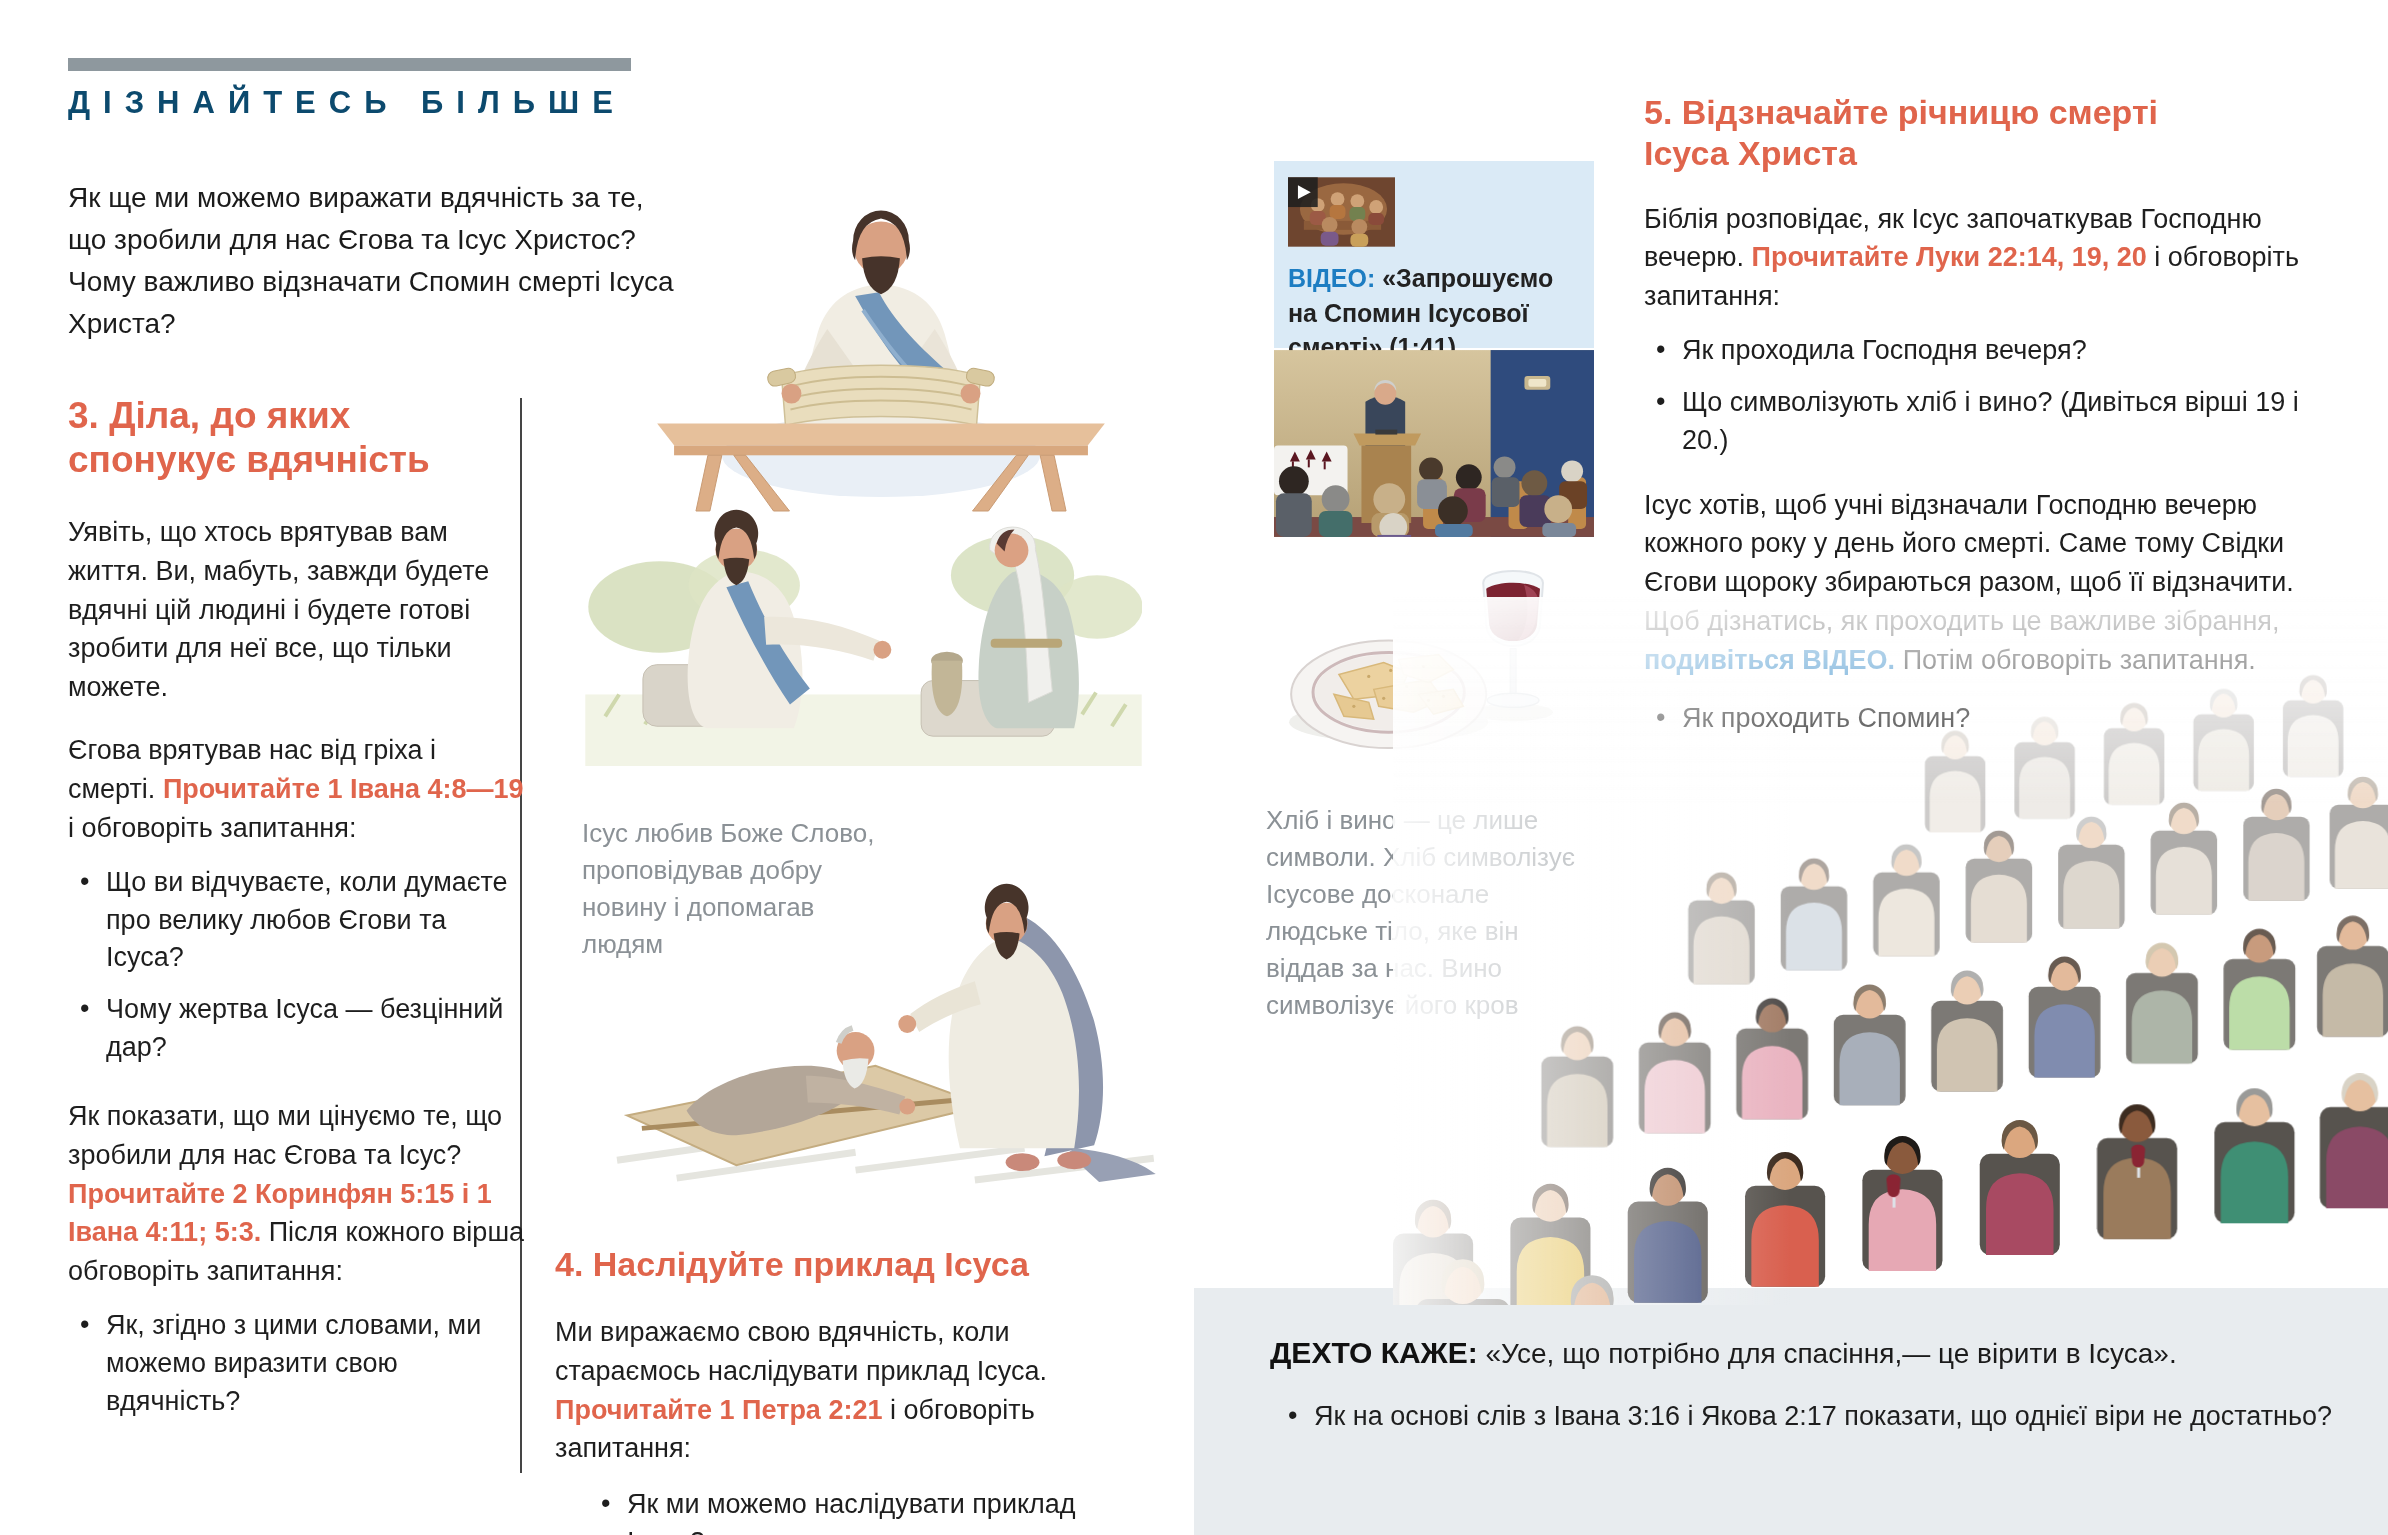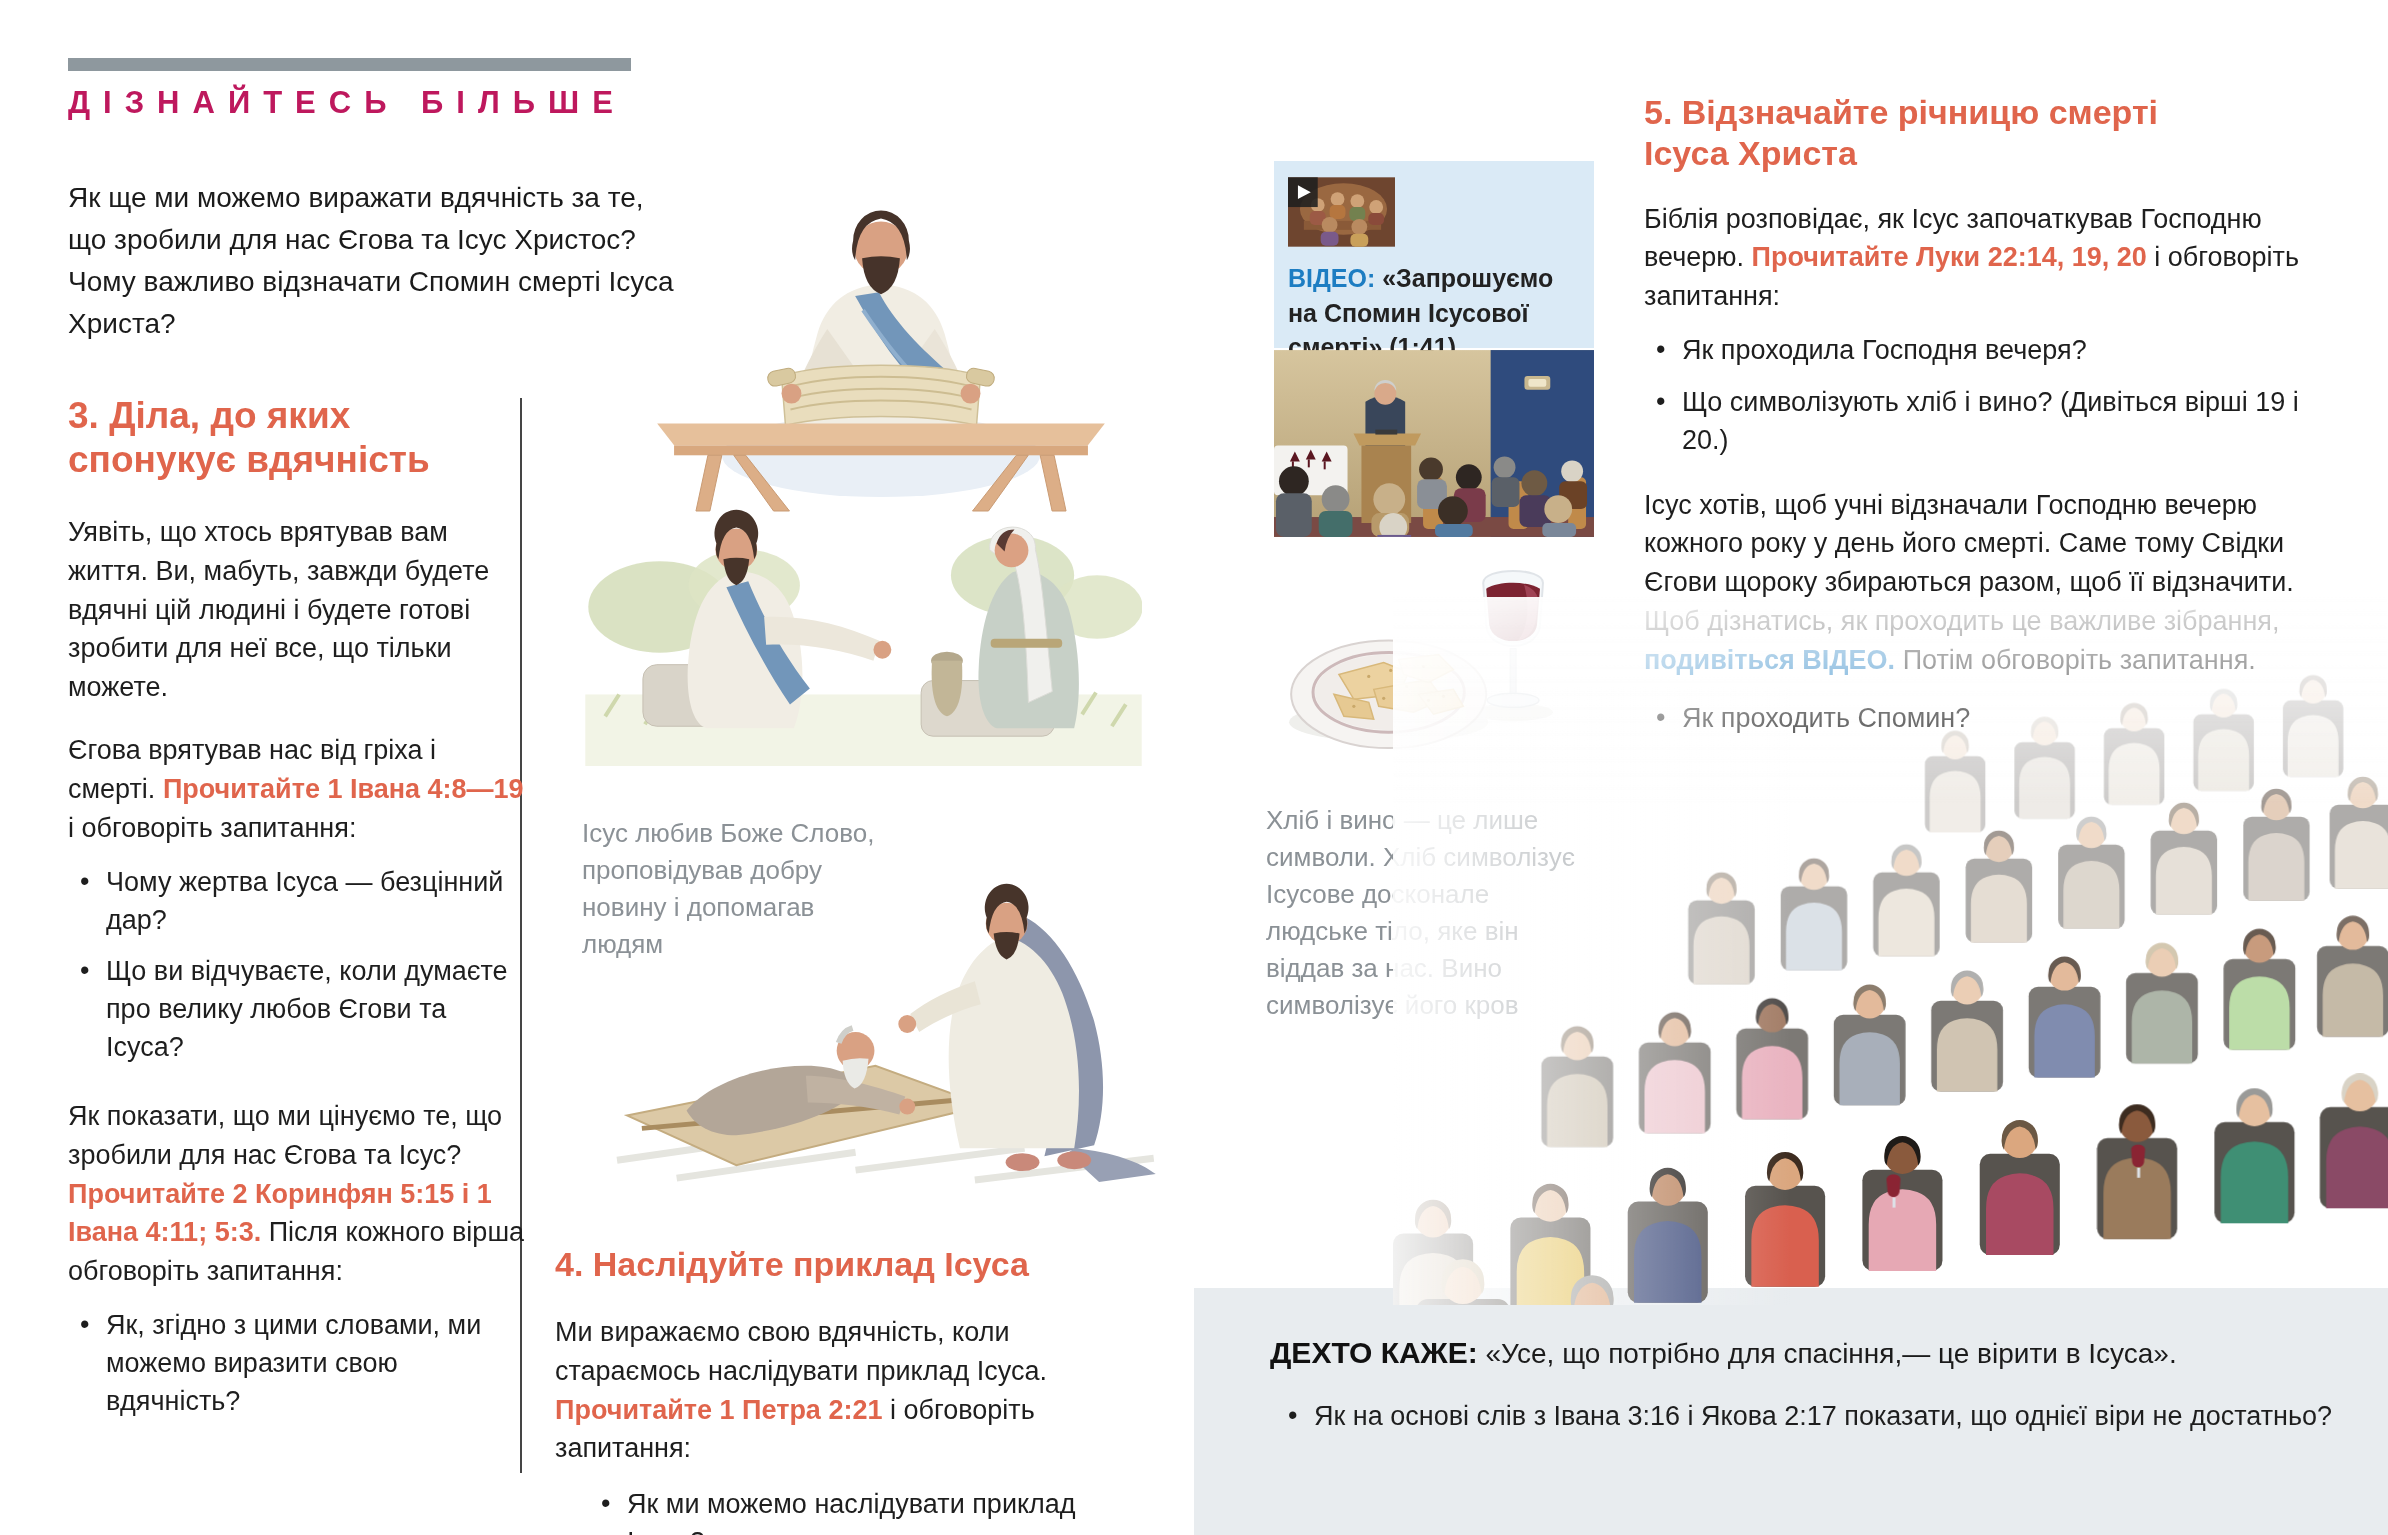--- a/index.html
+++ b/index.html
@@ -2,21 +2,21 @@
 <html><head>
 <meta charset="utf-8">
 <style>
   html,body{margin:0;padding:0;background:#fff;}
   #page{position:relative;width:2388px;height:1535px;background:#fff;overflow:hidden;
         font-family:"Liberation Sans",sans-serif;color:#1e1e1e;}
   .abs{position:absolute;}
 
   
   .kicker-bar{width:563px;height:13px;background:#8e989e;}
-  .kicker{margin-top:14px;font-size:31px;font-weight:bold;letter-spacing:13px;color:#be185d;}
+  .kicker{margin-top:14px;font-size:31px;font-weight:bold;letter-spacing:13px;color:#0c4a6e;}
   .intro{width:611px;font-size:28px;line-height:1.5;color:#1b1b1b;}
 
   
   h3.sec{font-size:37px;line-height:1.2;font-weight:bold;color:#e0654c;margin:0 0 30px 0;}
   h3.sec4{font-size:34px;margin-bottom:28px;}
   p.body{font-size:27px;line-height:1.44;margin:0 0 24px 0;}
   ul.dots{list-style:none;margin:4px 0 30px 0;padding:0 0 0 38px;}
   ul.dots li{position:relative;font-size:27px;line-height:1.4;margin-bottom:14px;margin-top:12px;}
   ul.dots li::before{content:"•";position:absolute;left:-26px;top:-1px;font-size:27px;}
   .seg-ref{color:#e0654c;font-weight:bold;}
@@ -52,22 +52,22 @@
   </div>
   <p class="abs intro" style="left:68px;top:149px;">Як ще ми можемо виражати вдячність за те, що зробили для нас Єгова та Ісус Христос? Чому важливо відзначати Спомин смерті Ісуса Христа?</p>
 
   <div class="abs divider" style="left:520px;top:398px;height:1075px;"></div>
 
   <div class="abs" style="left:68px;top:394px;width:460px;">
     <h3 class="sec" style="width:458px;">3. Діла, до яких спонукує вдячність</h3>
     <p class="body">Уявіть, що хтось врятував вам життя. Ви, мабуть, завжди будете вдячні цій людині і будете готові зробити для неї все, що тільки можете.</p>
     <p class="body" style="margin-bottom:16px;"><span>Єгова врятував нас від гріха і смерті. </span><span class="seg-ref">Прочитайте 1 Івана 4:8—19</span><span> і обговоріть запитання:</span></p>
     <ul class="dots">
+      <li>Що ви відчуваєте, коли думаєте про велику любов Єгови та Ісуса?</li>
       <li>Чому жертва Ісуса — безцінний дар?</li>
-      <li>Що ви відчуваєте, коли думаєте про велику любов Єгови та Ісуса?</li>
     </ul>
     <p class="body" style="margin-bottom:16px;"><span>Як показати, що ми цінуємо те, що зробили для нас Єгова та Ісус? </span><span class="seg-ref">Прочитайте 2 Коринфян 5:15 і 1 Івана 4:11; 5:3.</span><span> Після кожного вірша обговоріть запитання:</span></p>
     <ul class="dots">
       <li>Як, згідно з цими словами, ми можемо виразити свою вдячність?</li>
     </ul>
   </div>
 
   <div class="abs" style="left:642px;top:125px;">
     <svg width="478" height="388" viewBox="0 0 480 390">
       <ellipse cx="240" cy="332" rx="160" ry="42" fill="#e9eff6"></ellipse>

